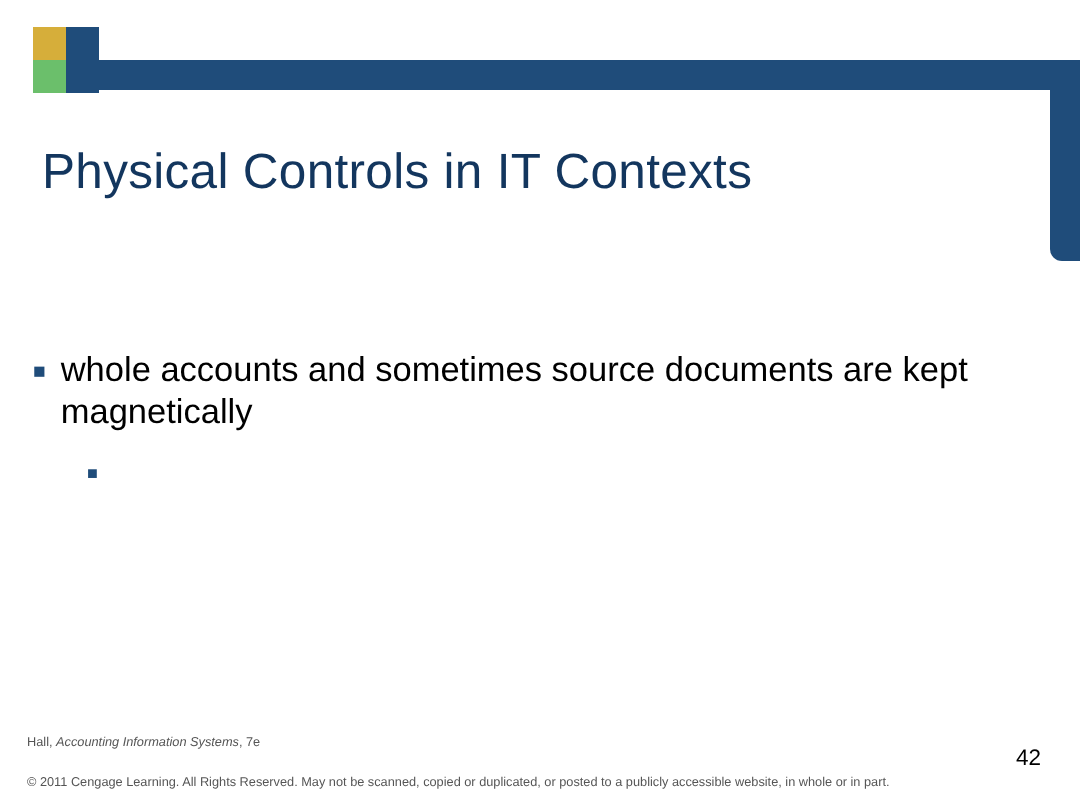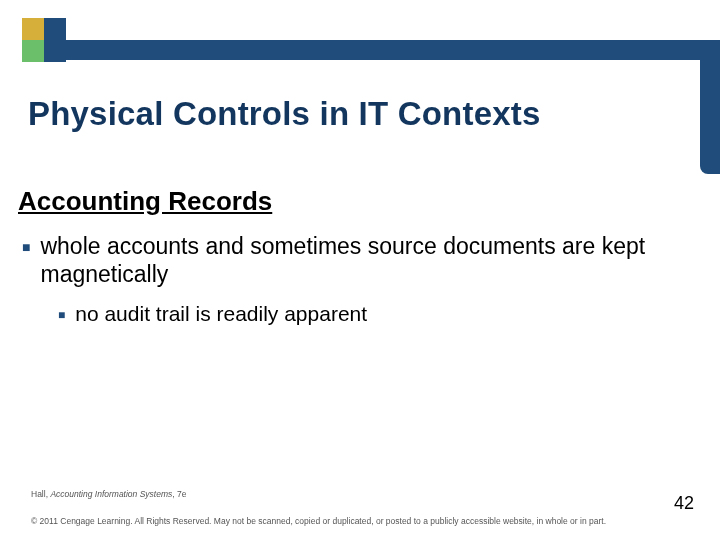--- a/index.html
+++ b/index.html
@@ -9,66 +9,64 @@
   .corner-block { position: absolute; left: 22px; top: 18px; width: 44px; height: 44px; }
   .corner-block .sq { position: absolute; width: 22px; height: 22px; }
   .sq-tl { left: 0; top: 0; background: #d6ae3a; }
   .sq-tr { left: 22px; top: 0; background: #1f4c7a; }
   .sq-bl { left: 0; top: 22px; background: #6bbf6b; }
   .sq-br { left: 22px; top: 22px; background: #1f4c7a; }
 
   .top-bar { position: absolute; left: 66px; top: 40px; right: 0; height: 20px; background: #1f4c7a; }
   .top-bar::after { content: ""; position: absolute; right: 0; top: 20px; width: 20px; height: 114px; background: #1f4c7a; border-bottom-left-radius: 8px; }
 
-  .title { position: absolute; left: 28px; top: 95px; font-size: 33px; font-weight: bold; color: #13365e; letter-spacing: .2px; }
+  .title { position: absolute; left: 28px; top: 95px; font-size: 33px; font-weight: normal; color: #13365e; letter-spacing: .2px; }
 
   .subhead { position: absolute; left: 18px; top: 186px; font-size: 26px; font-weight: bold; text-decoration: underline; color: #000; }
 
   .bullets { position: absolute; left: 18px; top: 232px; right: 10px; }
   .lvl1 { display: flex; align-items: flex-start; font-size: 23px; color: #000; line-height: 1.22; }
   .lvl1 .marker { color: #1f4c7a; font-size: 14px; margin: 7px 10px 0 4px; }
   .lvl1 .text { flex: 1; }
 
   .lvl2-wrap { margin: 14px 0 0 38px; }
   .lvl2 { display: flex; align-items: flex-start; font-size: 21px; color: #000; }
   .lvl2 .marker { color: #1f4c7a; font-size: 12px; margin: 6px 10px 0 2px; }
 
-  .footer { position: absolute; left: 31px; right: 18px; bottom: 14px; }
+  .footer { position: absolute; left: 18px; right: 18px; bottom: 14px; }
   .footer-line1 { font-size: 8.5px; color: #555; }
   .footer-line1 .book { font-style: italic; }
   .footer-line2 { font-size: 8.5px; color: #555; margin-top: 17px; }
-  .pagenum { position: absolute; right: 26px; bottom: 26px; font-size: 18px; color: #000; }
+  .pagenum { position: absolute; right: 26px; bottom: 26px; font-size: 15px; color: #000; }
 </style>
 </head>
 <body>
 
 <div class="slide">
 
   <div class="corner-block">
     <div class="sq sq-tl"></div>
     <div class="sq sq-tr"></div>
     <div class="sq sq-bl"></div>
     <div class="sq sq-br"></div>
   </div>
 
   <div class="top-bar"></div>
 
   <div class="title">Physical Controls in IT Contexts</div>
 
-  <div class="subhead">Accounting Records</div>
 
   <div class="bullets">
     <div class="lvl1">
       <span class="marker">■</span>
       <span class="text">whole accounts and sometimes source documents are kept magnetically</span>
     </div>
     <div class="lvl2-wrap">
       <div class="lvl2">
         <span class="marker">■</span>
-        <span class="text">no audit trail is readily apparent</span>
       </div>
     </div>
   </div>
 
   <div class="footer">
     <div class="footer-line1">
       <span>Hall, </span><span class="book">Accounting Information Systems</span><span>, 7e</span>
     </div>
     <div class="footer-line2">© 2011 Cengage Learning. All Rights Reserved. May not be scanned, copied or duplicated, or posted to a publicly accessible website, in whole or in part.</div>
   </div>

